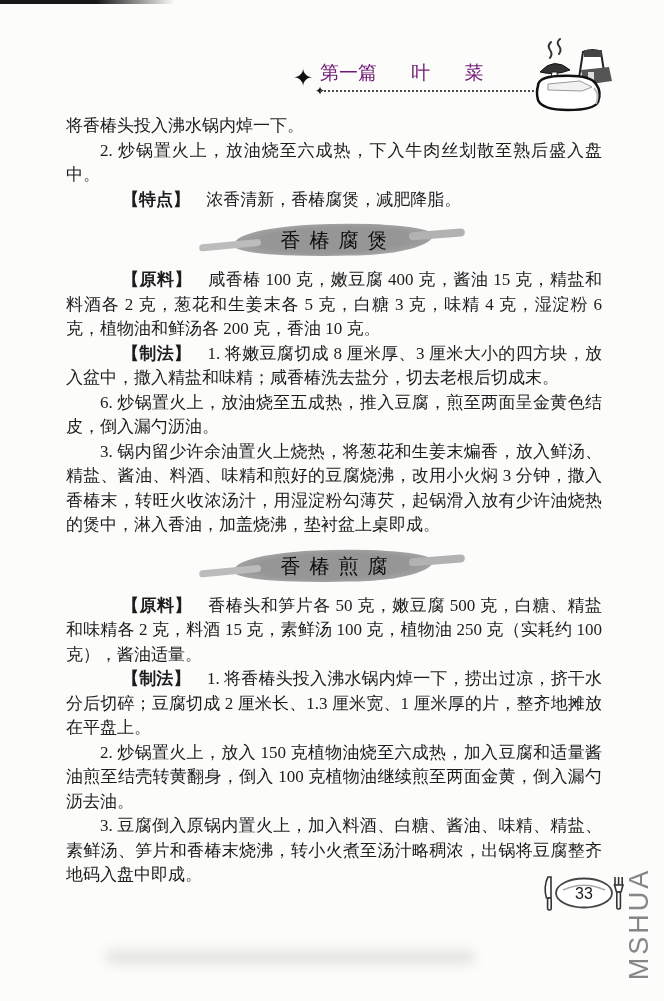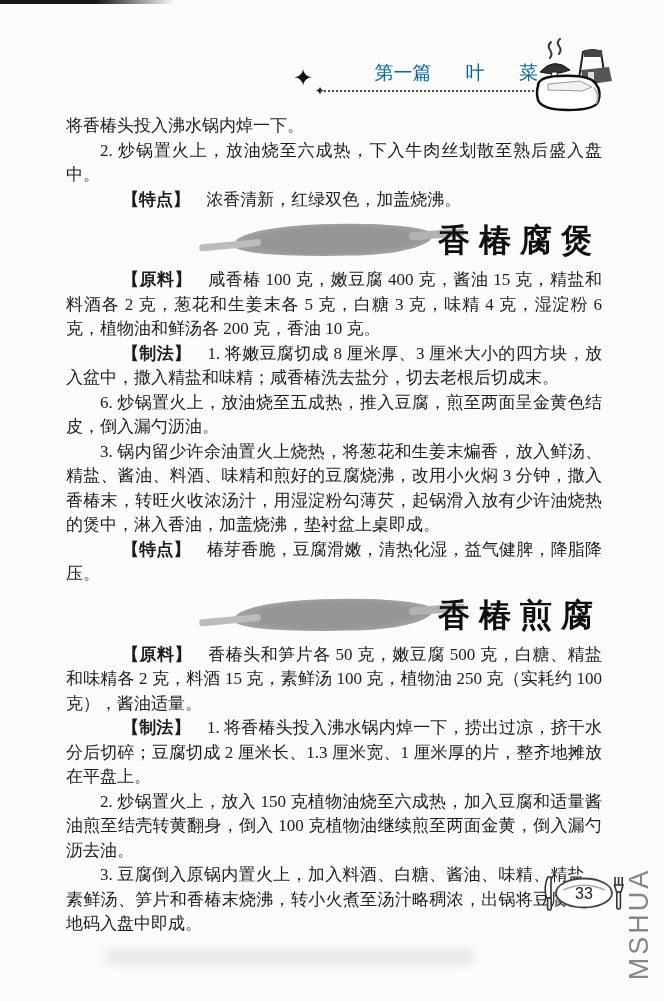--- a/index.html
+++ b/index.html
@@ -8,40 +8,40 @@
   
   .scan-top{position:absolute;top:0;left:0;width:175px;height:4px;
             background:linear-gradient(to right,#181818 55%,rgba(24,24,24,0));}
   .scan-smudge{position:absolute;left:105px;top:950px;width:370px;height:14px;
                background:#8f8f8f;filter:blur(6px);opacity:.22;border-radius:8px;}
   
   .header{position:absolute;top:0;left:0;width:664px;height:112px;}
   .star-big{position:absolute;left:293px;top:64px;font-size:24px;color:#111;}
   .star-small{position:absolute;left:315px;top:84px;font-size:12px;color:#111;}
   .dotted-rule{position:absolute;left:320px;top:90px;width:218px;border-top:2px dotted #4a4a4a;}
-  .chapter-title{position:absolute;left:320px;top:60px;width:218px;text-align:right;
-                 font-size:19px;font-weight:500;word-spacing:1.55em;color:#0369a1;}
+  .chapter-title{position:absolute;left:320px;top:60px;width:218px;text-align:left;
+                 font-size:19px;font-weight:500;word-spacing:1.55em;color:#701a75;}
   .header-art{position:absolute;left:528px;top:38px;}
   
   .content{position:absolute;left:66px;top:114px;width:536px;
            font-size:17px;line-height:24.5px;text-align:justify;}
   .content p{margin:0;}
   p.ind{text-indent:2em;}
   .lbl{font-family:"Liberation Sans", sans-serif;font-weight:700;margin-right:.95em;margin-left:22px;}
   
   .banner{position:relative;height:42px;margin:8px 0 6px;}
   .brush{position:absolute;left:50%;top:4px;transform:translateX(-50%) rotate(-1.5deg);
          width:198px;height:32px;
          background:radial-gradient(ellipse at 50% 50%,#969696 55%,#ababab 85%,#bdbdbd 100%);
          border-radius:46% 54% 40% 60% / 55% 45% 60% 40%;}
   .brush::before{content:"";position:absolute;left:-36px;top:15px;width:62px;height:7px;
                  background:#bcbcbc;border-radius:4px;transform:rotate(-4deg);}
   .brush::after{content:"";position:absolute;right:-32px;top:9px;width:56px;height:8px;
                 background:#b2b2b2;border-radius:4px;transform:rotate(-3deg);}
-  .banner-title{position:relative;text-align:right;font-weight:700;font-size:32px;
+  .banner-title{position:relative;text-align:center;font-weight:400;font-size:20px;
                 letter-spacing:9px;text-indent:9px;line-height:40px;color:#0e0e0e;}
   
   .footer-plate{position:absolute;left:540px;top:872px;}
   
   .watermark{position:absolute;left:578px;top:908px;width:124px;height:32px;
              transform:rotate(-90deg);font-family:"Liberation Sans", sans-serif;
              font-size:27px;letter-spacing:3px;color:#84878a;text-align:center;}
 </style>
 </head>
 <body>
@@ -75,32 +75,31 @@
         <path d="M20,46 l32,-3 12,6 -10,4 -34,-1 Z" fill="#f2f2f2" stroke="#999" stroke-width="1"></path>
         <path d="M66,50 q6,6 2,16" stroke="#bbb" stroke-width="2" fill="none"></path>
       </svg>
     </div>
   </div>
 
   <div class="content">
 
     <p>将香椿头投入沸水锅内焯一下。</p>
     <p class="ind">2. 炒锅置火上，放油烧至六成热，下入牛肉丝划散至熟后盛入盘中。</p>
-    <p class="ind"><span class="lbl">【特点】</span><span>浓香清新，红绿双色，加盖烧沸。</span></p>
+    <p class="ind"><span class="lbl">【特点】</span><span>浓香清新，香椿腐煲，减肥降脂。</span></p>
 
     <div class="banner">
       <div class="brush"></div>
       <div class="banner-title">香椿腐煲</div>
     </div>
 
     <p class="ind"><span class="lbl">【原料】</span><span>咸香椿 100 克，嫩豆腐 400 克，酱油 15 克，精盐和料酒各 2 克，葱花和生姜末各 5 克，白糖 3 克，味精 4 克，湿淀粉 6 克，植物油和鲜汤各 200 克，香油 10 克。</span></p>
     <p class="ind"><span class="lbl">【制法】</span><span>1. 将嫩豆腐切成 8 厘米厚、3 厘米大小的四方块，放入盆中，撒入精盐和味精；咸香椿洗去盐分，切去老根后切成末。</span></p>
     <p class="ind">6. 炒锅置火上，放油烧至五成热，推入豆腐，煎至两面呈金黄色结皮，倒入漏勺沥油。</p>
     <p class="ind">3. 锅内留少许余油置火上烧热，将葱花和生姜末煸香，放入鲜汤、精盐、酱油、料酒、味精和煎好的豆腐烧沸，改用小火焖 3 分钟，撒入香椿末，转旺火收浓汤汁，用湿淀粉勾薄芡，起锅滑入放有少许油烧热的煲中，淋入香油，加盖烧沸，垫衬盆上桌即成。</p>
-    <p class="ind"><span class="lbl">【特点】</span><span>椿芽香脆，豆腐滑嫩，清热化湿，益气健脾，降脂降压。</span></p>
 
     <div class="banner">
       <div class="brush"></div>
       <div class="banner-title">香椿煎腐</div>
     </div>
 
     <p class="ind"><span class="lbl">【原料】</span><span>香椿头和笋片各 50 克，嫩豆腐 500 克，白糖、精盐和味精各 2 克，料酒 15 克，素鲜汤 100 克，植物油 250 克（实耗约 100 克），酱油适量。</span></p>
     <p class="ind"><span class="lbl">【制法】</span><span>1. 将香椿头投入沸水锅内焯一下，捞出过凉，挤干水分后切碎；豆腐切成 2 厘米长、1.3 厘米宽、1 厘米厚的片，整齐地摊放在平盘上。</span></p>
     <p class="ind">2. 炒锅置火上，放入 150 克植物油烧至六成热，加入豆腐和适量酱油煎至结壳转黄翻身，倒入 100 克植物油继续煎至两面金黄，倒入漏勺沥去油。</p>
     <p class="ind">3. 豆腐倒入原锅内置火上，加入料酒、白糖、酱油、味精、精盐、素鲜汤、笋片和香椿末烧沸，转小火煮至汤汁略稠浓，出锅将豆腐整齐地码入盘中即成。</p>

